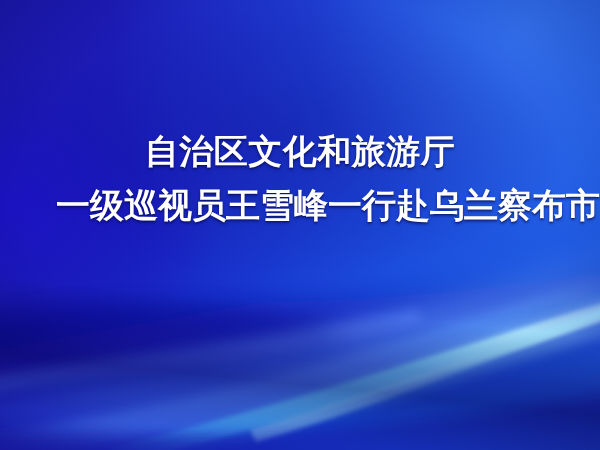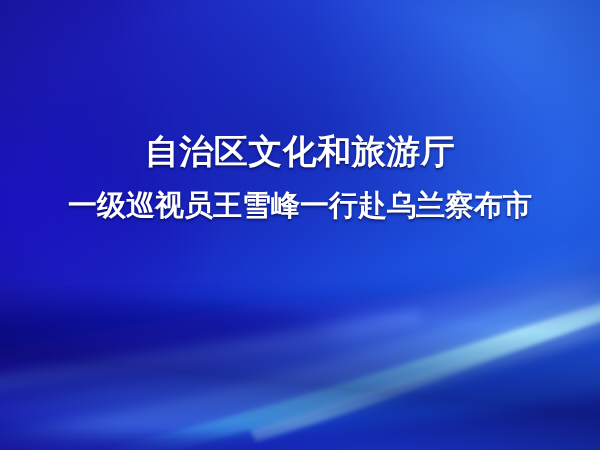--- a/index.html
+++ b/index.html
@@ -87,21 +87,21 @@
     display: block;
     color: #ffffff;
     font-family: "DejaVu Serif", "Liberation Serif", serif;
     font-weight: 700;
     white-space: nowrap;
     text-shadow:
       0 2px 3px rgba(6,10,80,0.55),
       0 1px 1px rgba(6,10,80,0.45);
   }
   #hl-line-1 { font-size: 34px; line-height: 54px; letter-spacing: 0.5px; }
-  #hl-line-2 { font-size: 29px; line-height: 55px; letter-spacing: 0px; }
+  #hl-line-2 { font-size: 34px; line-height: 55px; letter-spacing: 0px; text-align: right; }
   #hl-line-3 { font-size: 34px; line-height: 55px; letter-spacing: 0.5px; }
 </style>
 </head>
 <body>
 
 <div id="stage">
 
   <div class="bg-layer" id="bg-base"></div>
   <div class="bg-layer" id="bg-glow-left"></div>
   <div class="bg-layer" id="bg-glow-tr"></div>

